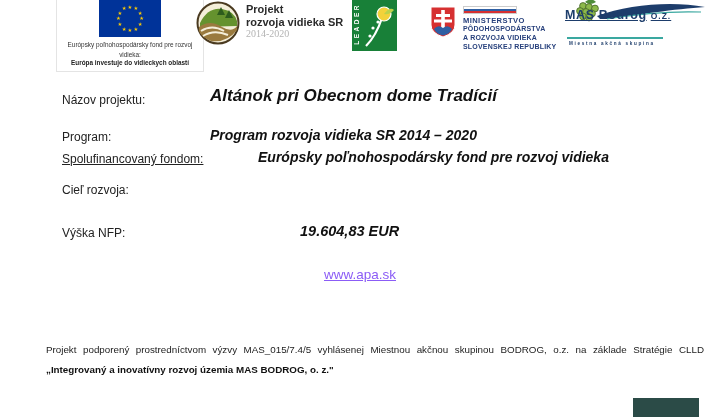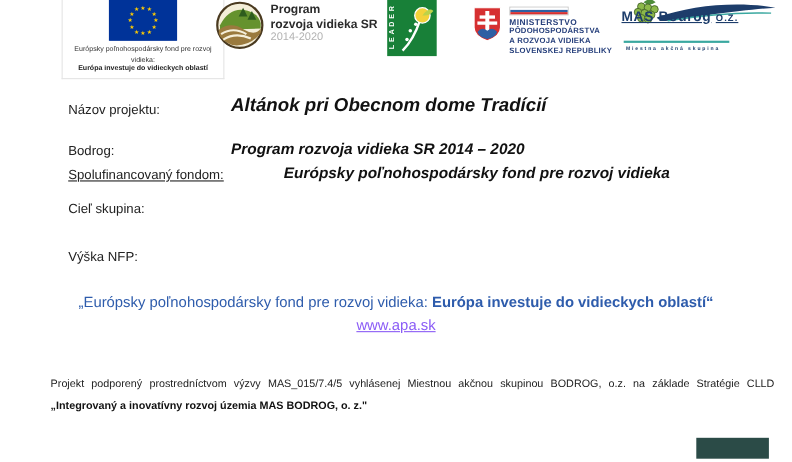--- a/index.html
+++ b/index.html
@@ -9,21 +9,21 @@
   
   .eu-block{position:absolute;left:56px;top:0;width:146px;text-align:center;
             border:1px solid #e4e4e4;border-top:none;padding-bottom:3px;background:#fff;}
   .eu-flag{width:62px;height:37px;background:#003399;margin:0 auto 3px auto;display:block;}
   .eu-cap1{font-size:6.4px;color:#333;line-height:1.5;}
   .eu-cap2{font-size:6.4px;color:#222;font-weight:bold;line-height:1.4;}
 
   .prv-block{position:absolute;left:196px;top:1px;display:flex;align-items:flex-start;}
   .prv-text{margin-left:6px;padding-top:2px;}
   .prv-l1,.prv-l2{font-size:11px;font-weight:bold;color:#2b2b2b;line-height:1.15;}
-  .prv-l3{font-size:10px;color:#b3b3b3;line-height:1.2;}
+  .prv-l3{font-size:10px;color:#b3b3b3;line-height:1.2;font-family:Liberation Serif, serif;}
 
   .leader-block{position:absolute;left:352px;top:0;width:45px;height:51px;background:#188038;}
   .leader-vert{position:absolute;left:1px;top:3px;writing-mode:vertical-rl;transform:rotate(180deg);
                font-size:6.5px;color:#fff;letter-spacing:2.5px;font-weight:bold;}
   .leader-art{position:absolute;right:1px;top:2px;}
 
   .min-block{position:absolute;left:430px;top:6px;display:flex;align-items:flex-start;}
   .min-text{margin-left:7px;}
   .min-flag{width:52px;height:6px;margin-bottom:2px;border:0.5px solid #ccc;}
   .min-flag div{height:33.3%;}
@@ -93,21 +93,21 @@
     <svg width="44" height="44" viewBox="0 0 44 44" xmlns="http://www.w3.org/2000/svg">
       <circle cx="22" cy="22" r="20.5" fill="#f4eed9" stroke="#4a3a20" stroke-width="2"></circle>
       <path d="M4 22 Q12 6 26 8 Q38 10 41 20 L41 25 L4 26 Z" fill="#65922e"></path>
       <path d="M25 6 l4 8 h-8 Z" fill="#2e5c1d"></path>
       <path d="M33 9 l4 8 h-8 Z" fill="#2e5c1d"></path>
       <path d="M3 26 Q14 18 26 26 Q36 32 41 25 L41 29 Q31 42 15 40 Q5 36 3 30 Z" fill="#9a7a3e"></path>
       <path d="M5 30 Q16 23 28 30" stroke="#f4eed9" stroke-width="2" fill="none"></path>
       <path d="M7 35 Q18 28 32 34" stroke="#f4eed9" stroke-width="2" fill="none"></path>
     </svg>
     <div class="prv-text">
-      <div class="prv-l1">Program</div>
+      <div class="prv-l1">Projekt</div>
       <div class="prv-l2">rozvoja vidieka SR</div>
       <div class="prv-l3">2014-2020</div>
     </div>
   </div>
 
   <div class="leader-block">
     <div class="leader-vert">LEADER</div>
     <svg class="leader-art" width="36" height="48" viewBox="0 0 36 48" xmlns="http://www.w3.org/2000/svg">
       <path d="M6 44 Q16 34 22 16" stroke="#ffffff" stroke-width="2.2" fill="none"></path>
       <circle cx="24" cy="12" r="7" fill="#f3d23a" stroke="#ffffff" stroke-width="1.2"></circle>
@@ -158,32 +158,32 @@
     <div class="mas-name">
       <span>MAS Bodrog</span><span class="mas-suffix">O.Z.</span>
     </div>
     <div class="mas-rule"></div>
     <div class="mas-sub">Miestna akčná skupina</div>
   </div>
 
   <div class="lab lab1">Názov projektu:</div>
   <div class="val val1">Altánok pri Obecnom dome Tradícií</div>
 
-  <div class="lab lab2">Bodrog:</div>
+  <div class="lab lab2">Program:</div>
   <div class="val val2">Program rozvoja vidieka SR 2014 – 2020</div>
 
   <div class="lab lab3">Spolufinancovaný fondom:</div>
   <div class="val val3">Európsky poľnohospodársky fond pre rozvoj vidieka</div>
 
-  <div class="lab lab4">Cieľ skupina:</div>
+  <div class="lab lab4">Cieľ rozvoja:</div>
 
   <div class="lab lab5">Výška NFP:</div>
+  <div class="val val5">19.604,83 EUR</div>
 
   <div class="banner">
-    <div><span>„Európsky poľnohospodársky fond pre rozvoj vidieka: </span><b>Európa investuje do vidieckych oblastí“</b></div>
     <div><a href="#" class="banner-link">www.apa.sk</a></div>
   </div>
 
   <div class="foot1">Projekt podporený prostredníctvom výzvy MAS_015/7.4/5 vyhlásenej Miestnou akčnou skupinou BODROG, o.z. na základe Stratégie CLLD</div>
   <div class="foot2">„Integrovaný a inovatívny rozvoj územia MAS BODROG, o. z."</div>
 
   <div class="corner"></div>
 
 </div>
 

